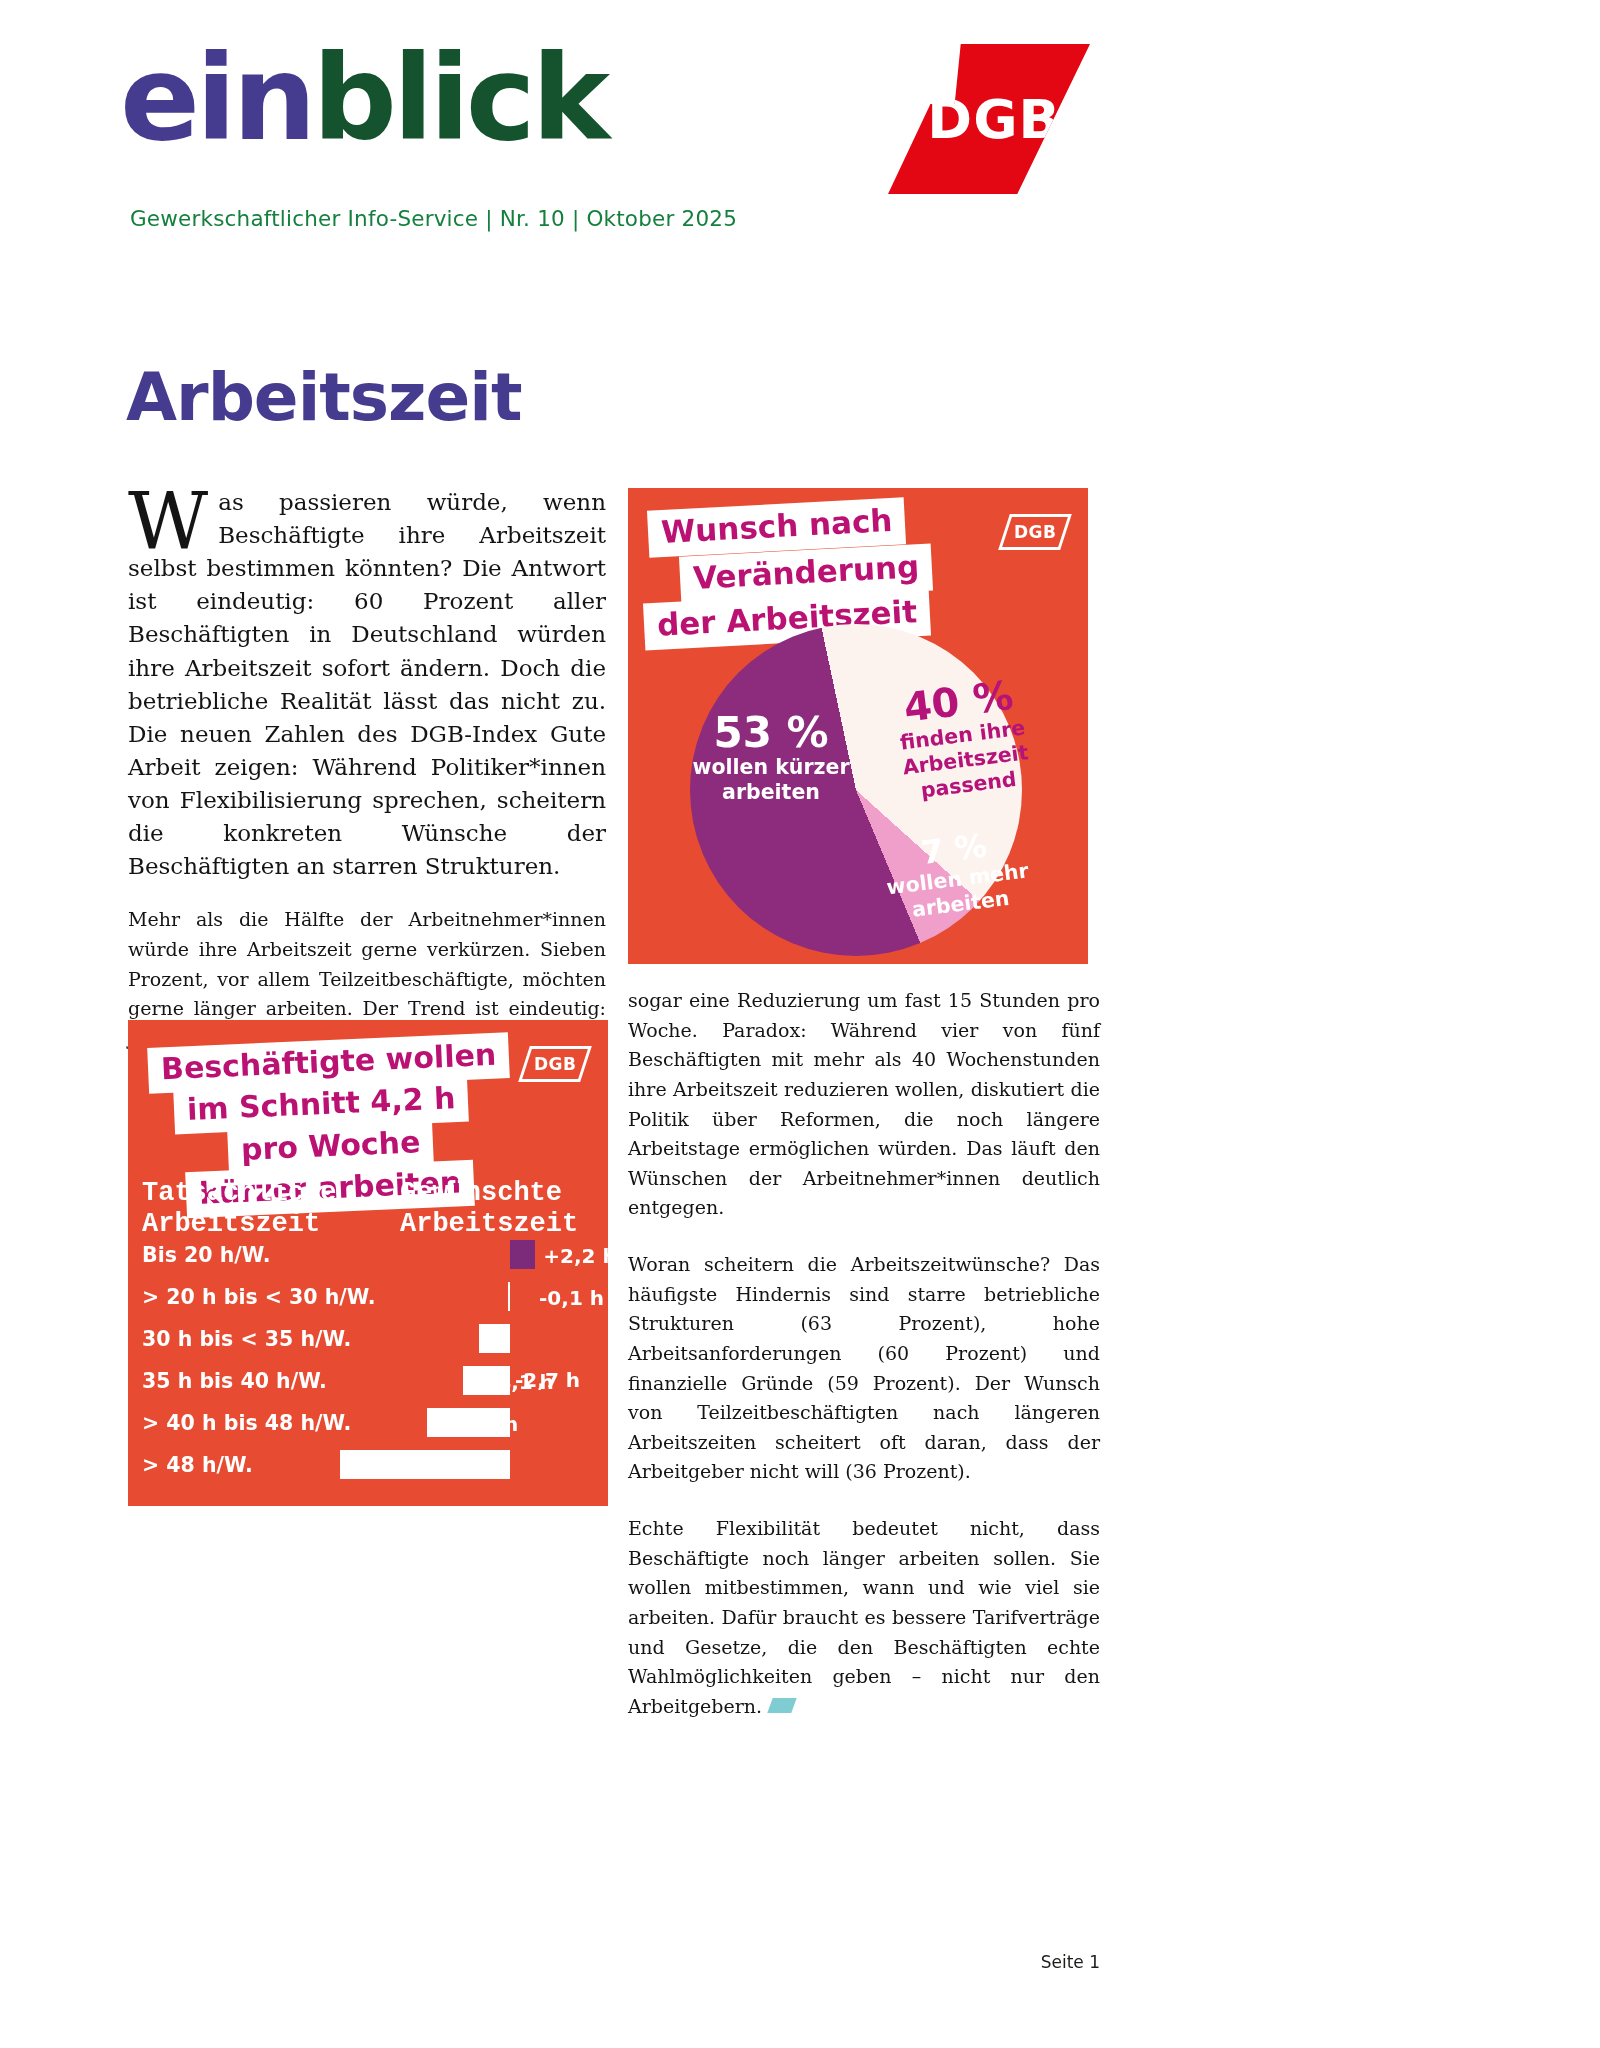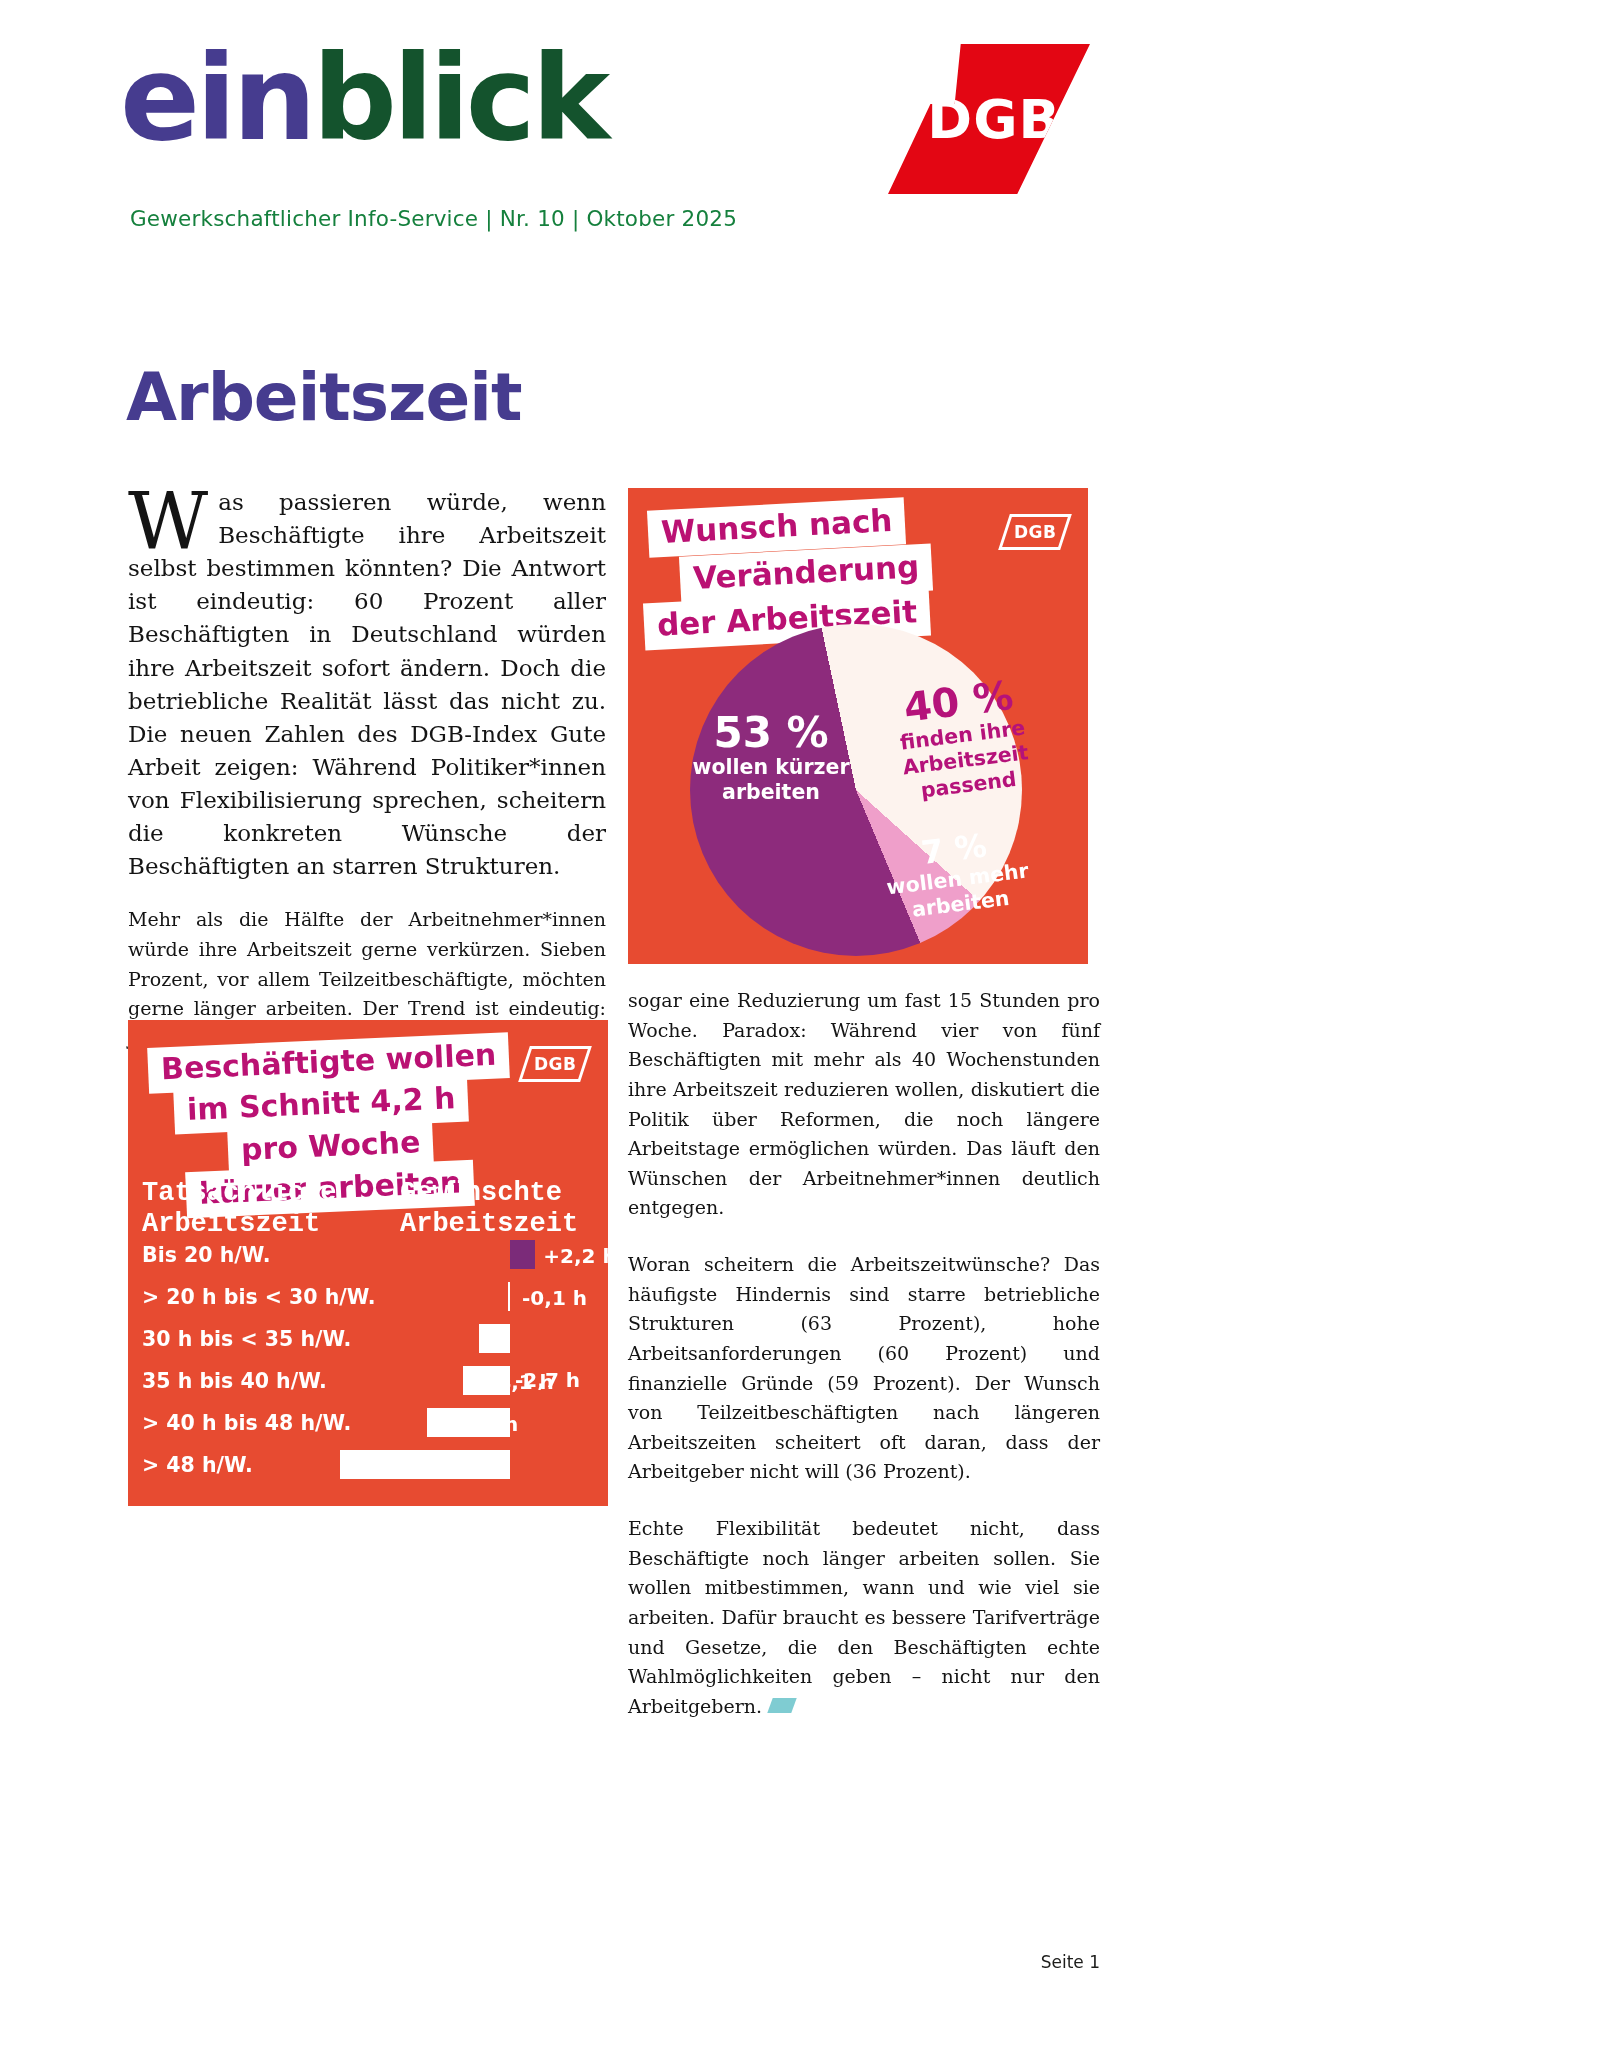--- a/index.html
+++ b/index.html
@@ -140,21 +140,21 @@
 Arbeitszeit</div>
     <div class="bar-rows">
         <div class="brow">
           <span class="bcat">Bis 20 h/W.</span>
           <div class="bbar pos" style="width: 25.3px; left: 382px;"></div>
           <span class="bval" style="left: 415.3px;">+2,2 h</span>
         </div>
         <div class="brow">
           <span class="bcat">&gt; 20 h bis &lt; 30 h/W.</span>
           <div class="bbar" style="width: 2px; left: 380px;"></div>
-          <span class="bval" style="right: 120px;">-0,1 h</span>
+          <span class="bval" style="right: 103px;">-0,1 h</span>
         </div>
         <div class="brow">
           <span class="bcat">30 h bis &lt; 35 h/W.</span>
           <div class="bbar" style="width: 31.05px; left: 350.95px;"></div>
           <span class="bval" style="right: 127px; margin-top: 40px;">-2,7 h</span>
         </div>
         <div class="brow">
           <span class="bcat">35 h bis 40 h/W.</span>
           <div class="bbar" style="width: 47.15px; left: 334.85px;"></div>
           <span class="bval" style="right: 153.15px;">-4,1 h</span>

